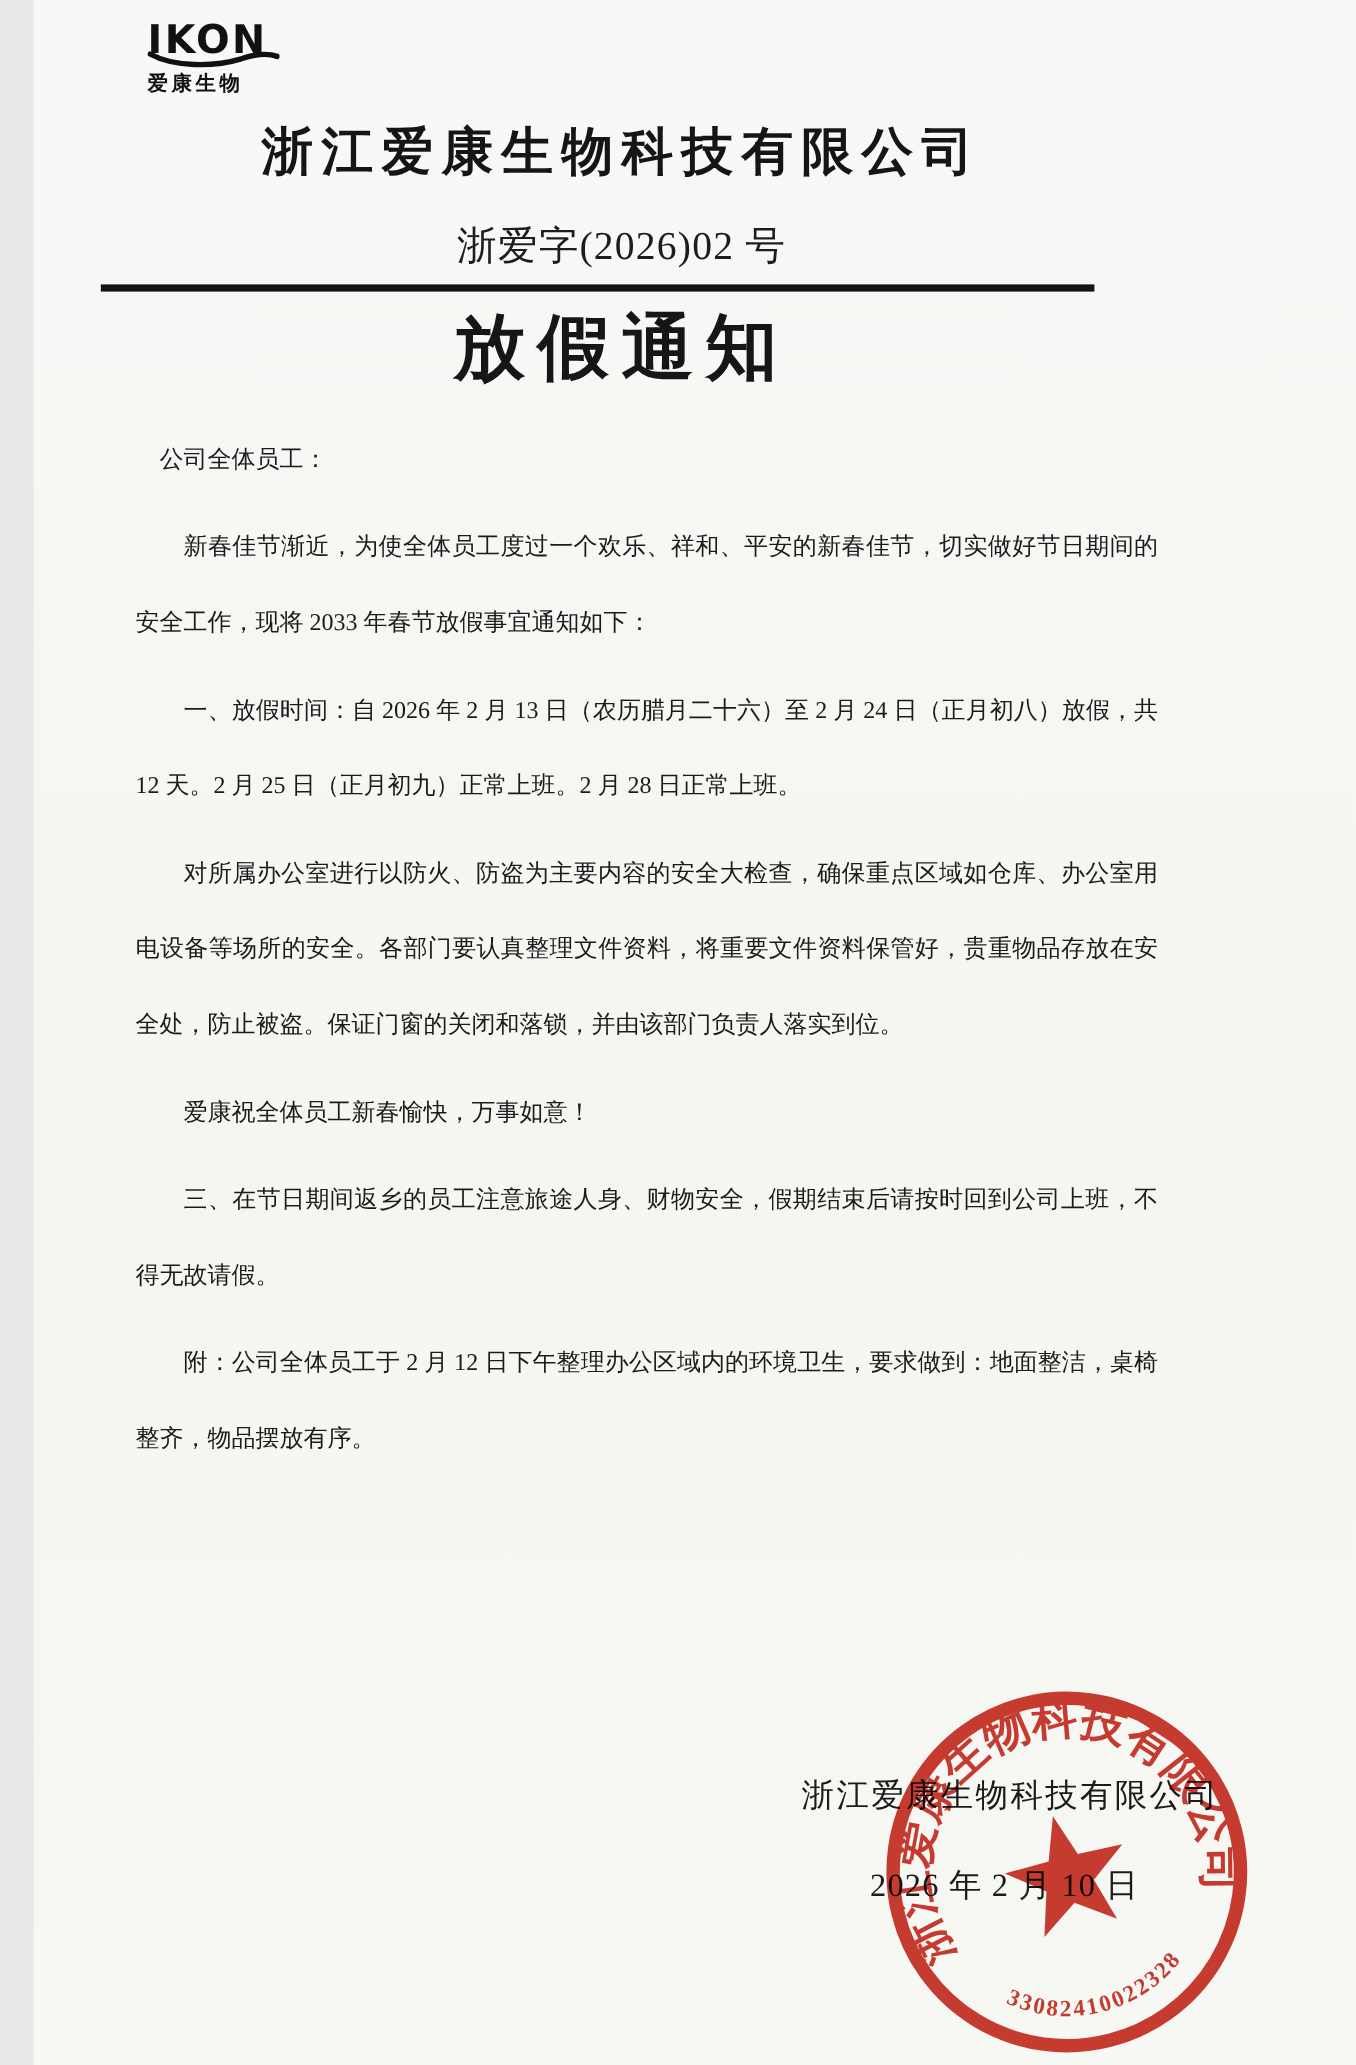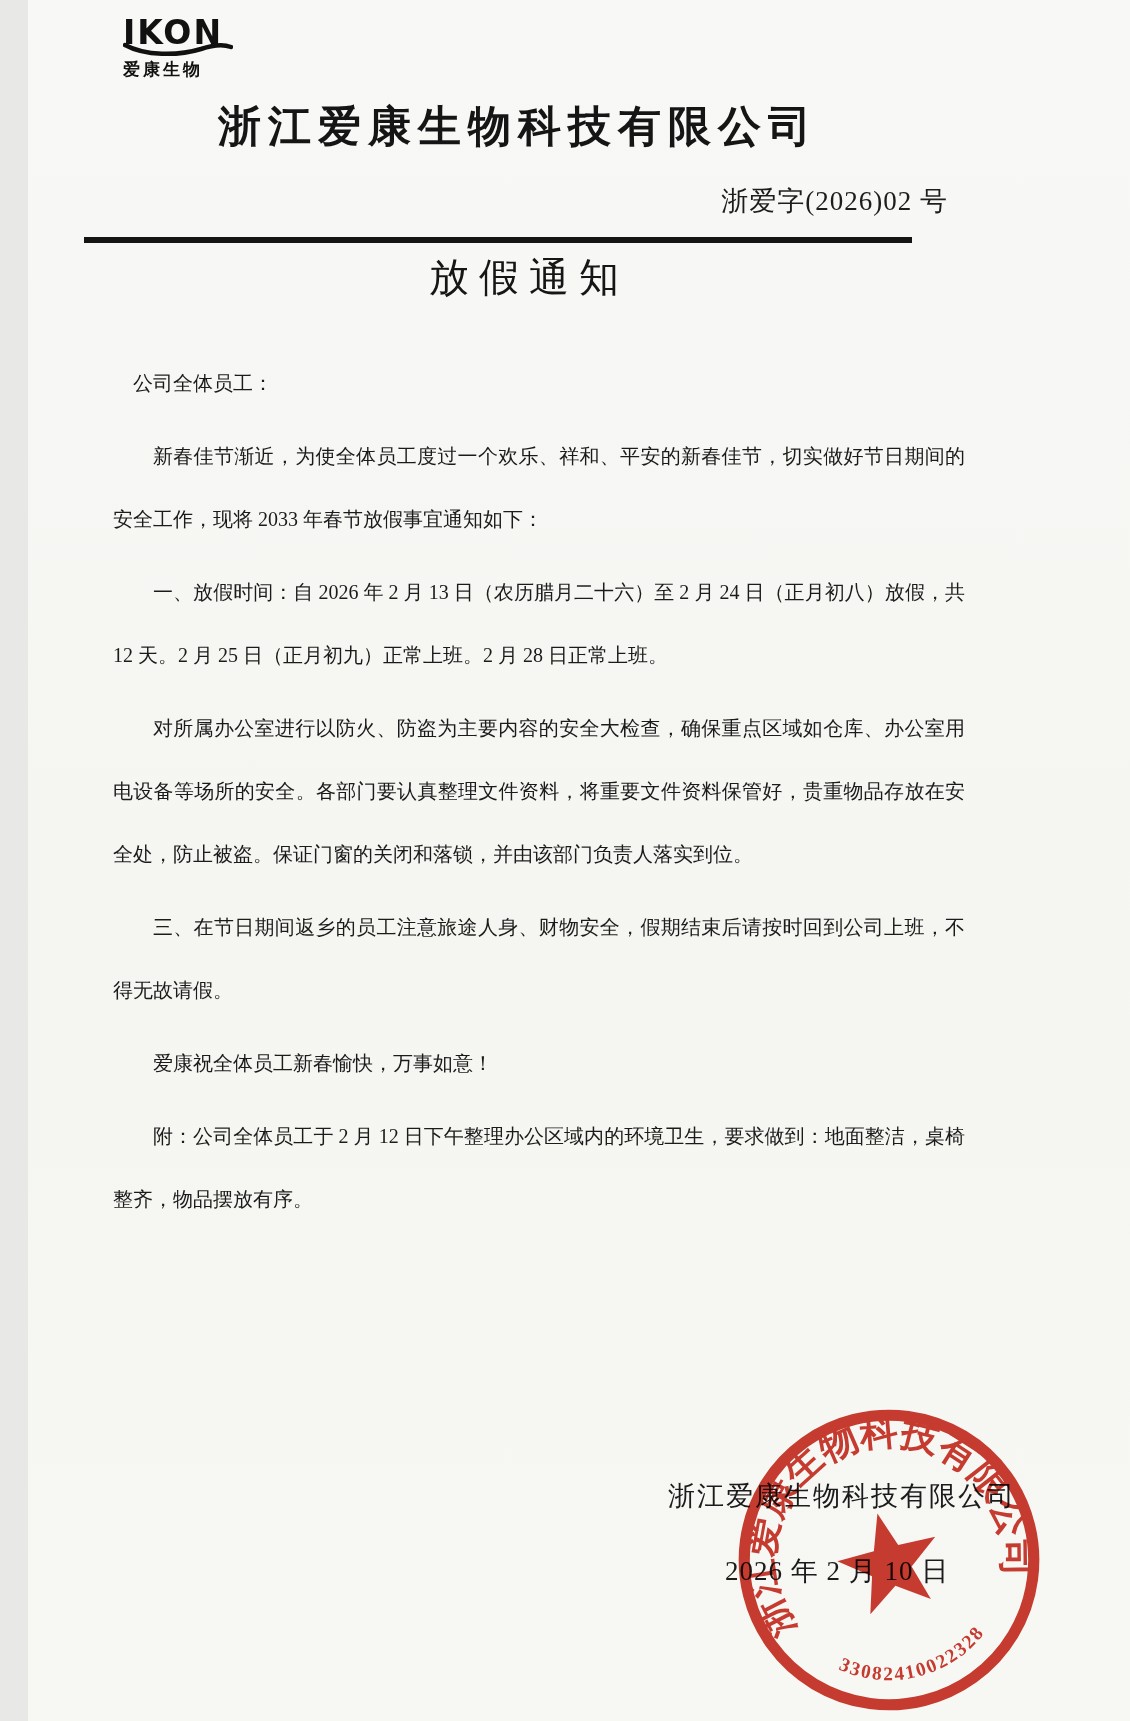--- a/index.html
+++ b/index.html
@@ -33,29 +33,29 @@
 
   
   .head-wrap{position:absolute;left:60px;top:0;width:860px;text-align:center;}
   .company-title{
     position:absolute;top:98px;left:0;width:100%;
     font-size:43px;font-weight:bold;letter-spacing:7px;color:#151515;
     white-space:nowrap;
   }
   .doc-number{
     position:absolute;top:183px;left:0;width:100%;
-    font-size:27px;color:#1d1d1d;letter-spacing:1px;white-space:nowrap;text-align:right;
+    font-size:33px;color:#1d1d1d;letter-spacing:1px;white-space:nowrap;
   }
   .rule{
     position:absolute;left:56px;top:237px;width:828px;height:6px;
     background:#151515;
   }
   .notice-title{
-    position:absolute;top:250px;left:11px;width:100%;
-    font-size:40px;font-weight:normal;letter-spacing:10px;color:#161616;
+    position:absolute;top:250px;left:0;width:100%;
+    font-size:60px;font-weight:bold;letter-spacing:10px;color:#161616;
     white-space:nowrap;
   }
 
   
   .body-text{
     position:absolute;left:85px;top:352px;width:852px;
     font-size:20px;line-height:63px;color:#1b1b1b;
     text-align:justify;
   }
   .body-text p{margin:0 0 10px 0;text-indent:2em;}
@@ -102,22 +102,22 @@
     <div class="notice-title">放假通知</div>
   </div>
 
   <div class="rule"></div>
 
   <div class="body-text">
     <p class="salutation">公司全体员工：</p>
     <p>新春佳节渐近，为使全体员工度过一个欢乐、祥和、平安的新春佳节，切实做好节日期间的安全工作，现将 2033 年春节放假事宜通知如下：</p>
     <p>一、放假时间：自 2026 年 2 月 13 日（农历腊月二十六）至 2 月 24 日（正月初八）放假，共 12 天。2 月 25 日（正月初九）正常上班。2 月 28 日正常上班。</p>
     <p>对所属办公室进行以防火、防盗为主要内容的安全大检查，确保重点区域如仓库、办公室用电设备等场所的安全。各部门要认真整理文件资料，将重要文件资料保管好，贵重物品存放在安全处，防止被盗。保证门窗的关闭和落锁，并由该部门负责人落实到位。</p>
+    <p>爱康祝全体员工新春愉快，万事如意！</p>
     <p>三、在节日期间返乡的员工注意旅途人身、财物安全，假期结束后请按时回到公司上班，不得无故请假。</p>
-    <p>爱康祝全体员工新春愉快，万事如意！</p>
     <p>附：公司全体员工于 2 月 12 日下午整理办公区域内的环境卫生，要求做到：地面整洁，桌椅整齐，物品摆放有序。</p>
   </div>
 
   <div class="sig-company">浙江爱康生物科技有限公司</div>
   <div class="sig-date">2026 年 2 月 10 日</div>
 
   <svg class="seal" viewBox="0 0 310 310">
     <defs>
       <path id="ringTextPath" d="M 57.2 211.5 A 113 113 0 1 1 252.8 211.5" fill="none"></path>
       <path id="numberPath" d="M 58.4 222.7 A 118 118 0 0 0 251.6 222.7" fill="none"></path>

